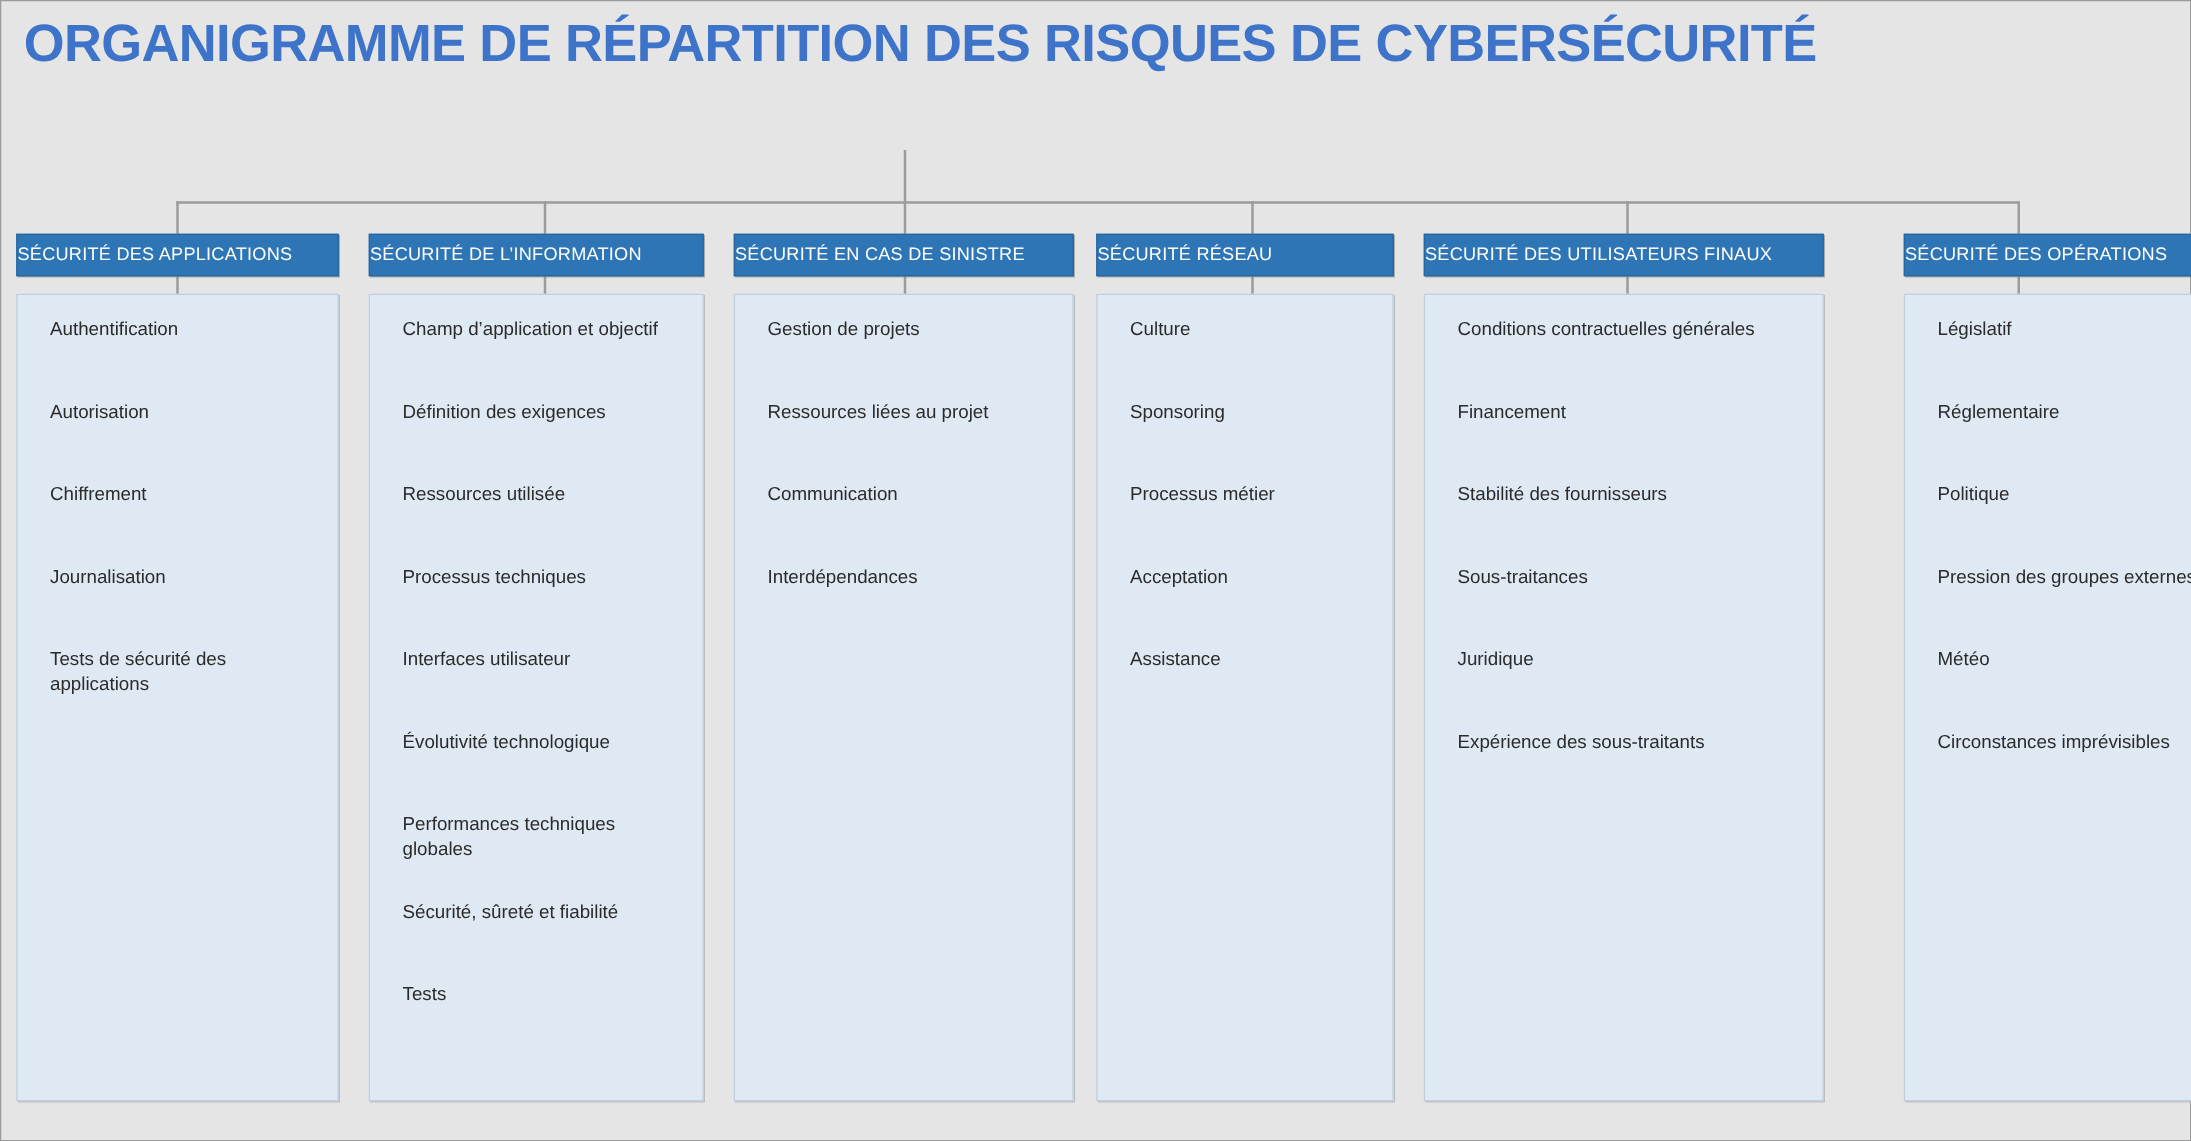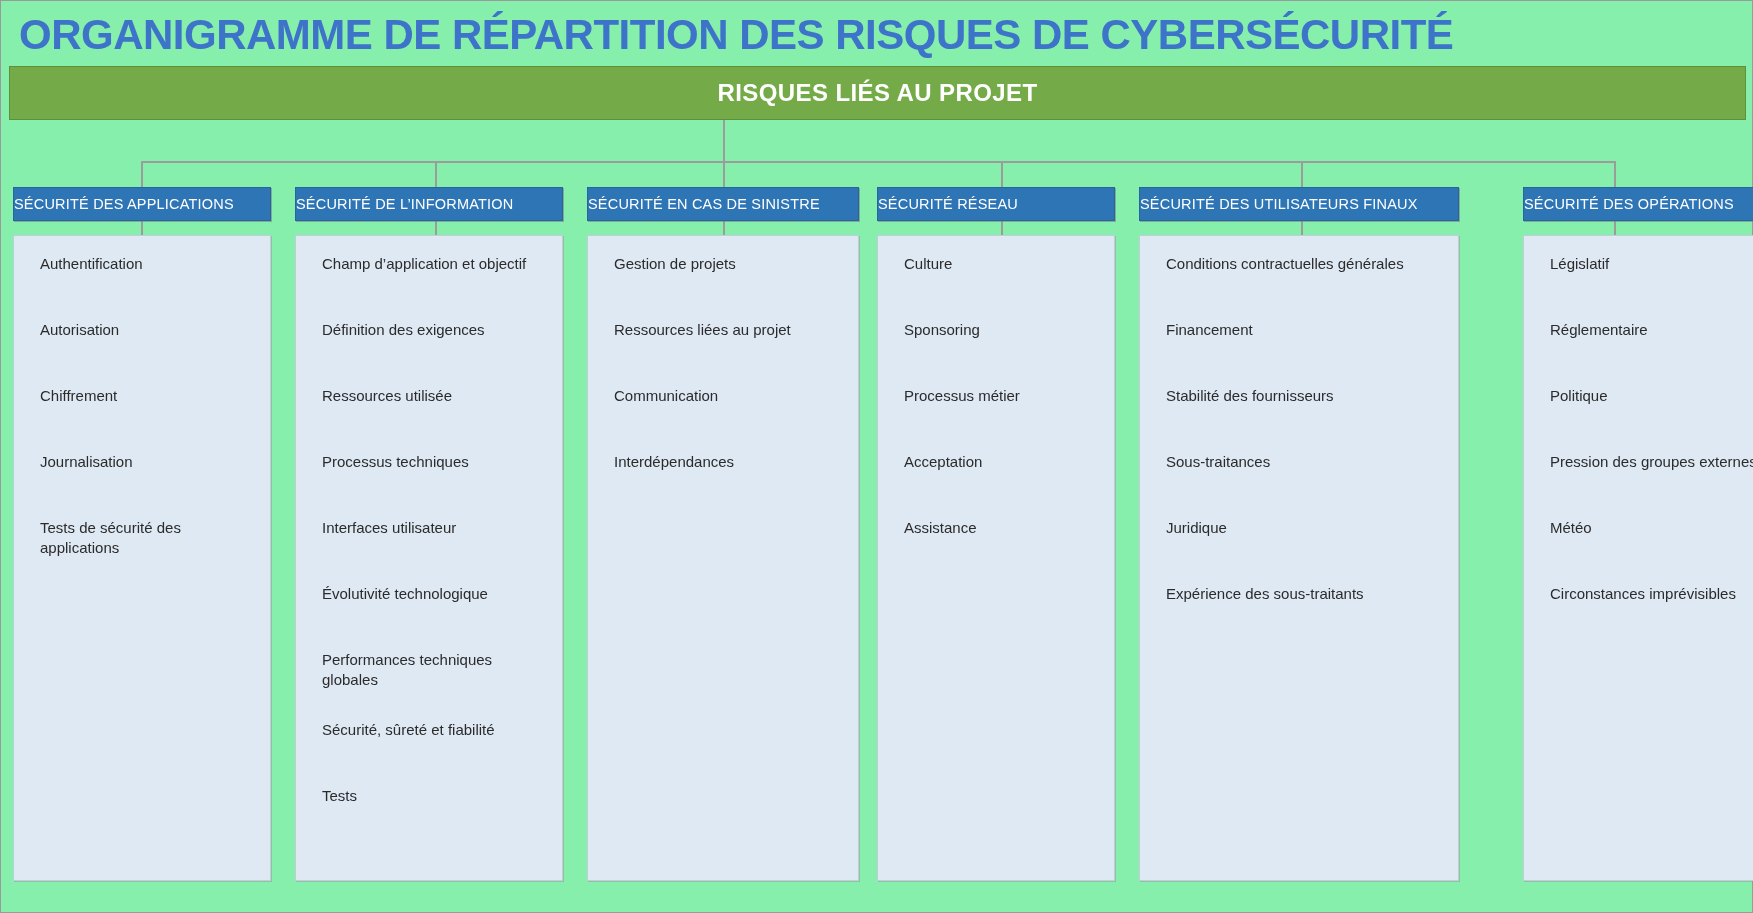--- a/index.html
+++ b/index.html
@@ -13,21 +13,21 @@
     font-family: "Liberation Sans", sans-serif;
     overflow: hidden;
   }
 
   #chart-root {
     position: relative;
     width: 1753px;
     height: 913px;
     box-sizing: border-box;
     border: 1px solid #9a9a9a;
-    background: #86efac;
+    background: #e5e5e5;
   }
 
   
   .chart-title {
     position: absolute;
     left: 18px;
     top: 8px;
     width: 1700px;
     height: 52px;
     line-height: 52px;
@@ -131,23 +131,20 @@
   .col-body.rhythm-66 .col-item { margin-bottom: 46px; padding-left: 26px; }
   .col-body.rhythm-66 .col-item:last-child { margin-bottom: 0; }
 </style>
 </head>
 <body>
 
 <div id="chart-root">
 
   <div class="chart-title">ORGANIGRAMME DE RÉPARTITION DES RISQUES DE CYBERSÉCURITÉ</div>
 
-  <div class="root-node">
-    <span class="root-node-label">RISQUES LIÉS AU PROJET</span>
-  </div>
 
   <div class="conn conn-v" style="left:722px; top:119px; height:42px;"></div>
   <div class="conn conn-h" style="left:140px; top:160px; width:1474px;"></div>
 
   <div class="conn conn-v" style="left:140px; top:160px; height:26px;"></div>
   <div class="conn conn-v" style="left:434px; top:160px; height:26px;"></div>
   <div class="conn conn-v" style="left:722px; top:160px; height:26px;"></div>
   <div class="conn conn-v" style="left:1000px; top:160px; height:26px;"></div>
   <div class="conn conn-v" style="left:1300px; top:160px; height:26px;"></div>
   <div class="conn conn-v" style="left:1613px; top:160px; height:26px;"></div>

